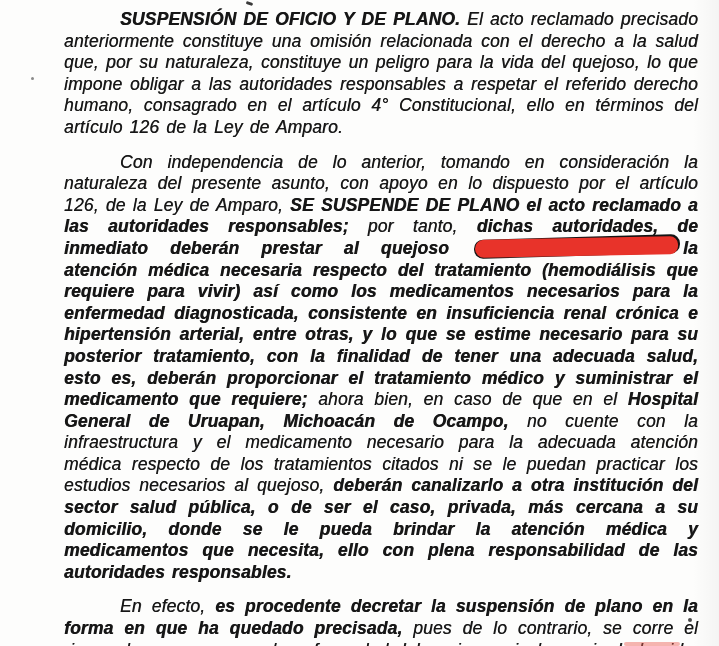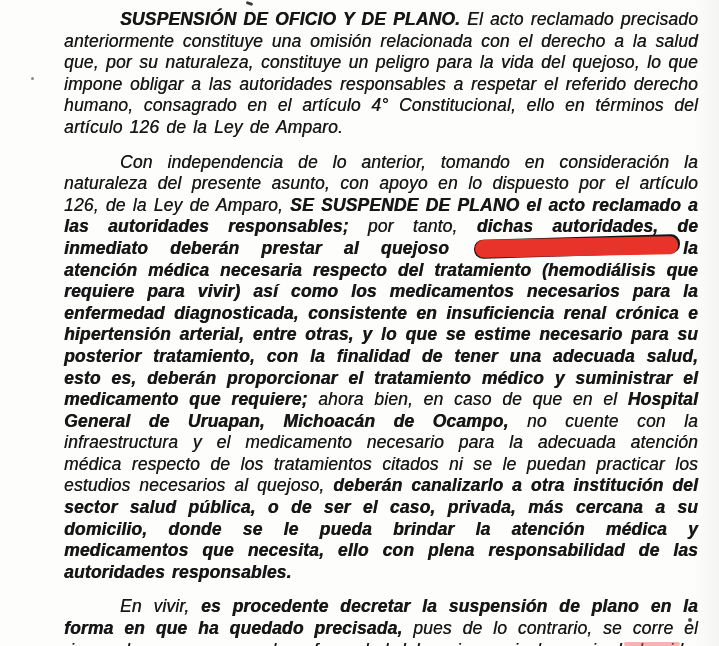--- a/index.html
+++ b/index.html
@@ -53,19 +53,19 @@
   .speck-right{left:688px;top:618px;width:4px;height:4px;background:#4a4a4a;border-radius:50%;}
   .smudge-bottom{left:624px;top:642px;width:56px;height:4px;background:rgba(235,92,82,0.45);border-radius:2px;}
 </style>
 </head>
 <body>
 
 <div class="page">
   <div class="doc">
       <p class="para"><span class="run bold">SUSPENSIÓN DE OFICIO Y DE PLANO. </span> <span class="run">El acto reclamado precisado anteriormente constituye una omisión relacionada con el derecho a la salud que, por su naturaleza, constituye un peligro para la vida del quejoso, lo que impone obligar a las autoridades responsables a respetar el referido derecho humano, consagrado en el artículo 4° Constitucional, ello en términos del artículo 126 de la Ley de Amparo.</span> </p>
       <p class="para"><span class="run">Con independencia de lo anterior, tomando en consideración la naturaleza del presente asunto, con apoyo en lo dispuesto por el artículo 126, de la Ley de Amparo, </span> <span class="run bold">SE SUSPENDE DE PLANO el acto reclamado a las autoridades responsables; </span> <span class="run">por tanto, </span> <span class="run bold">dichas autoridades, de inmediato deberán prestar al quejoso</span> <span class="redaction"><span class="redaction-base" style="background: rgb(20, 20, 20);"></span><span class="redaction-ink" style="background: rgb(232, 51, 42);"></span></span><span class="run bold">la atención médica necesaria respecto del tratamiento (hemodiálisis que requiere para vivir) así como los medicamentos necesarios para la enfermedad diagnosticada, consistente en insuficiencia renal crónica e hipertensión arterial, entre otras, y lo que se estime necesario para su posterior tratamiento, con la finalidad de tener una adecuada salud, esto es, deberán proporcionar el tratamiento médico y suministrar el medicamento que requiere; </span> <span class="run">ahora bien, en caso de que en el </span> <span class="run bold">Hospital General de Uruapan, Michoacán de Ocampo, </span> <span class="run">no cuente con la infraestructura y el medicamento necesario para la adecuada atención médica respecto de los tratamientos citados ni se le puedan practicar los estudios necesarios al quejoso, </span> <span class="run bold">deberán canalizarlo a otra institución del sector salud pública, o de ser el caso, privada, más cercana a su domicilio, donde se le pueda brindar la atención médica y medicamentos que necesita, ello con plena responsabilidad de las autoridades responsables.</span> </p>
-      <p class="para"><span class="run">En vivir, </span> <span class="run bold">es procedente decretar la suspensión de plano en la forma en que ha quedado precisada, </span> <span class="run">pues de lo contrario, se corre el riesgo de que se agrave la enfermedad del quejoso e incluso, pierda la vida, que es uno de los derechos fundamentales más valiosos para el ser humano.</span> </p>
+      <p class="para"><span class="run">En efecto, </span> <span class="run bold">es procedente decretar la suspensión de plano en la forma en que ha quedado precisada, </span> <span class="run">pues de lo contrario, se corre el riesgo de que se agrave la enfermedad del quejoso e incluso, pierda la vida, que es uno de los derechos fundamentales más valiosos para el ser humano.</span> </p>
     </div>
   <div class="speck speck-top"></div>
   <div class="speck speck-left"></div>
   <div class="speck speck-right"></div>
   <div class="speck smudge-bottom"></div>
 </div>
 
 </body></html>

